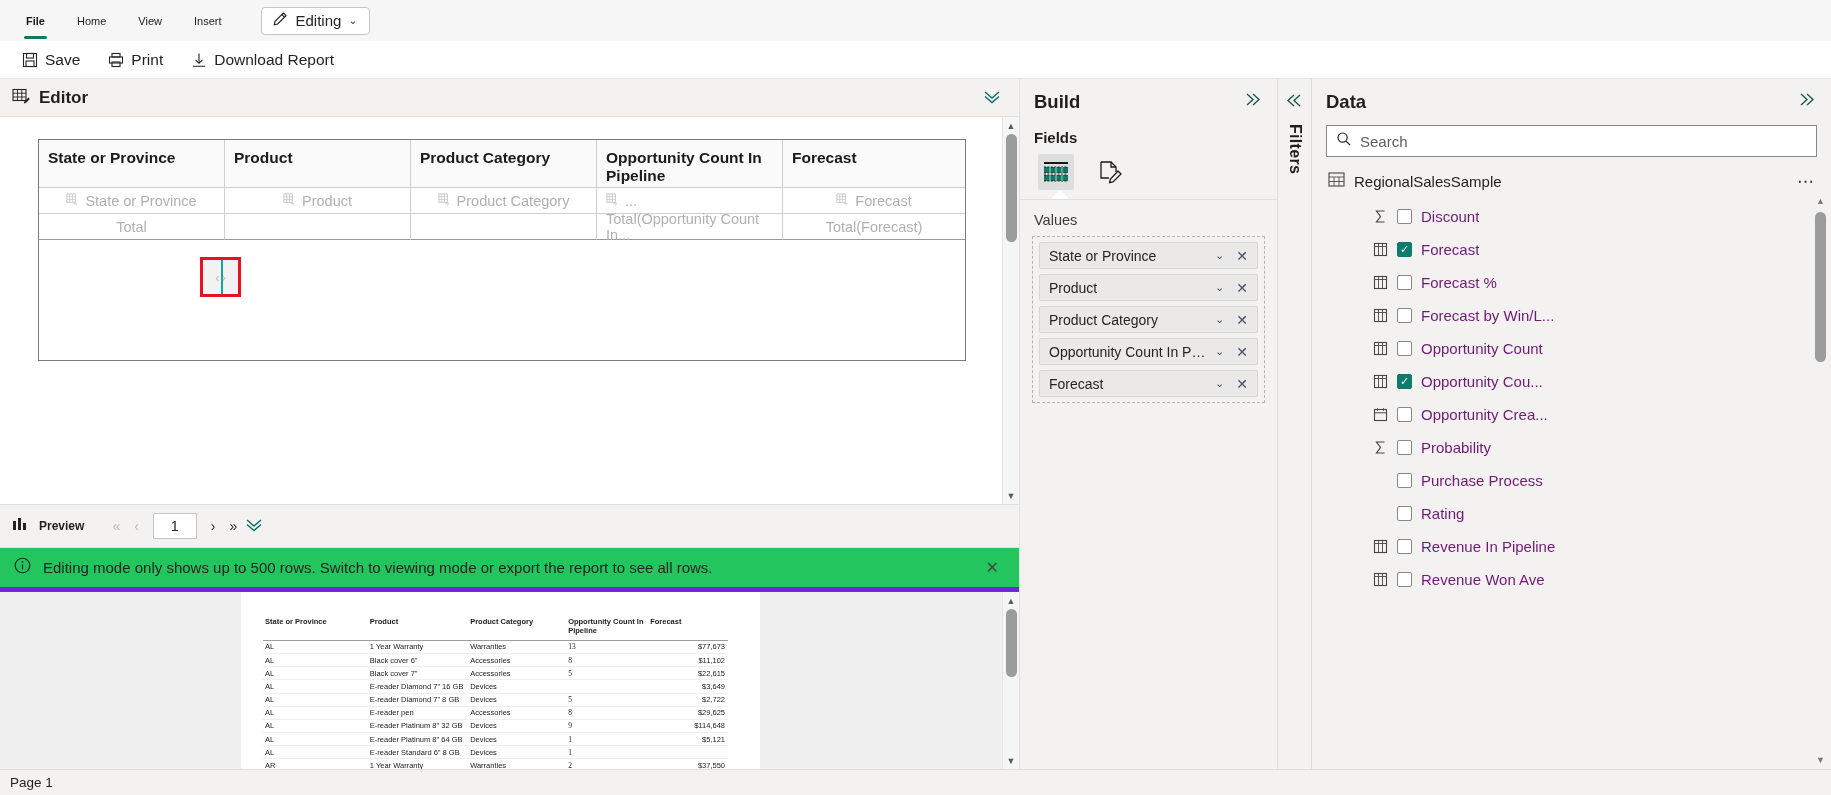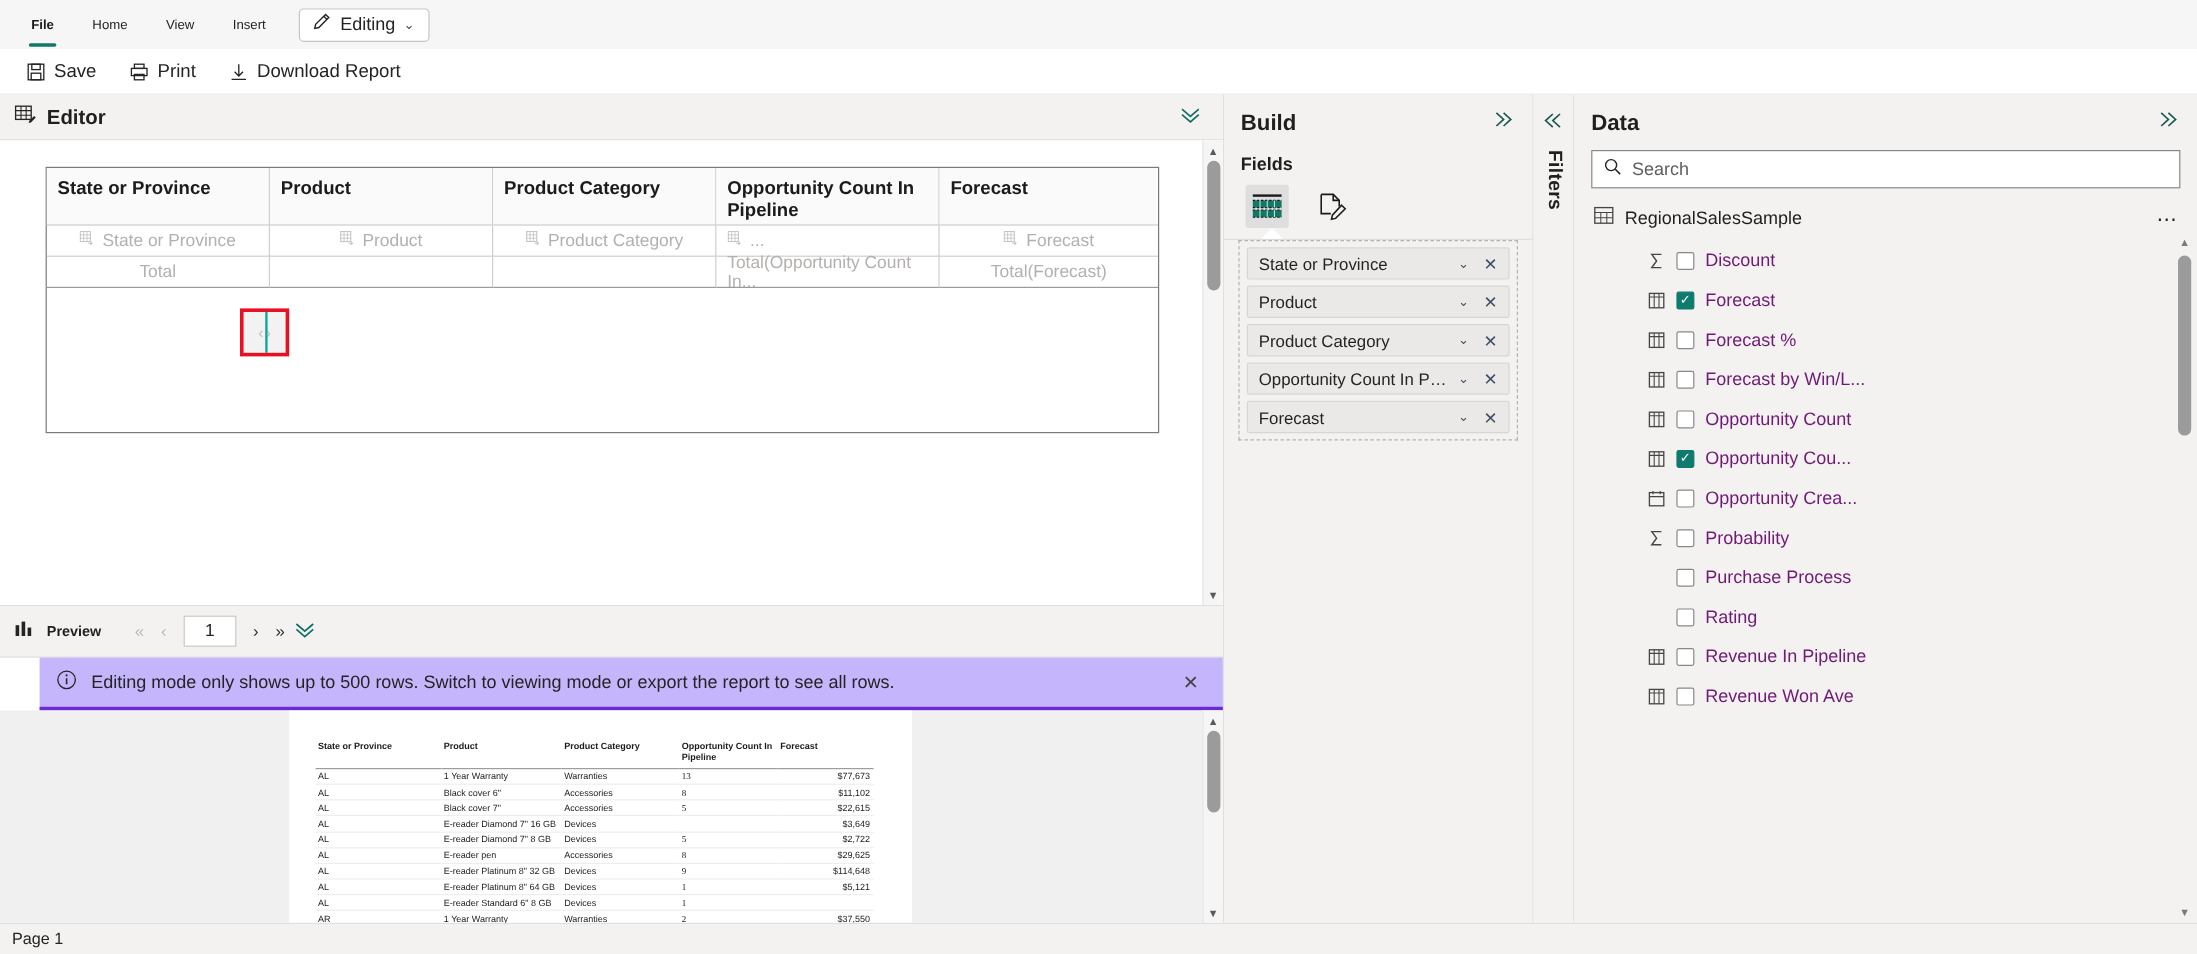--- a/index.html
+++ b/index.html
@@ -21,21 +21,21 @@
   .rtab {
     position: relative; padding: 0 16px; height: 41px; display: flex; align-items: center;
     font-size: 11px; color: #252423; cursor: pointer;
   }
   .rtab.active { font-weight: bold; color: #1a1a1a; }
   .rtab.active::after {
     content: ""; position: absolute; left: 14px; right: 14px; bottom: 2px;
     height: 3px; background: #117865; border-radius: 2px;
   }
   .editing-chip {
-    margin-left: 12px; height: 28px; display: flex; align-items: center; gap: 7px;
+    margin-left: 24px; height: 28px; display: flex; align-items: center; gap: 7px;
     border: 1px solid #c8c6c4; border-radius: 4px; padding: 0 11px 0 9px;
     background: #ffffff; font-size: 15px; color: #252423; cursor: pointer;
   }
   .editing-chip .chev { font-size: 11px; color: #444; }
 
   .ribbon-body {
     height: 38px; background: #ffffff; display: flex; align-items: center;
     padding-left: 18px; gap: 20px; flex: 0 0 38px;
     border-bottom: 1px solid #e6e6e6;
   }
@@ -120,22 +120,22 @@
   .preview-head .title { font-size: 12px; font-weight: bold; color: #201f1e; margin-left: 9px; }
   .pager { display: flex; align-items: center; gap: 14px; margin-left: 28px; }
   .pager .pg-btn { color: #b9b9b9; font-size: 14px; cursor: pointer; user-select: none; }
   .pager .pg-btn.on { color: #2f2f2f; }
   .pager input {
     width: 44px; height: 26px; text-align: center; border: 1px solid #c8c6c4;
     font-family: "Liberation Sans", sans-serif; font-size: 14.5px; color: #252423; background: #fff;
   }
 
   .notice-bar {
-    height: 44px; background: #c4b5fd; display: flex; align-items: center;
-    padding: 0 14px 0 14px; gap: 12px; border-bottom: 3px solid #6d28d9; flex: 0 0 44px; margin-left: 33px;
+    height: 44px; background: #22c55e; display: flex; align-items: center;
+    padding: 0 14px 0 14px; gap: 12px; border-bottom: 5px solid #6d28d9; flex: 0 0 44px;
   }
   .notice-bar .msg { font-size: 15px; color: #252423; flex: 1; }
   .notice-bar .close { color: #444; font-size: 16px; cursor: pointer; padding: 0 6px; }
 
   .preview-body { flex: 1 1 auto; background: #f0f0f0; display: flex; min-height: 0; position: relative; }
   .preview-scrollarea { flex: 1 1 auto; position: relative; overflow: hidden; }
   .report-page {
     position: absolute; left: 241px; top: 0; width: 519px; background: #ffffff;
     padding: 24px 16px 0 22px; height: 100%;
   }
@@ -563,20 +563,21 @@
           <svg width="26" height="26" viewBox="0 0 26 26">
             <path d="M4 3h10l5 5v5" fill="none" stroke="#1a1a1a" stroke-width="1.3"></path>
             <path d="M4 3v16h8" fill="none" stroke="#1a1a1a" stroke-width="1.3"></path>
             <path d="M14 3v5h5" fill="none" stroke="#1a1a1a" stroke-width="1.3"></path>
             <path d="M21 12l3 3-8 8-3.4.7.7-3.4 7.7-8.3z" fill="none" stroke="#1a1a1a" stroke-width="1.3"></path>
           </svg>
         </div>
         <div class="tab-caret"></div>
       </div>
       <div class="build-sep"></div>
+      <div class="values-label">Values</div>
       <div class="wells" id="wells-container">
           <div class="well">
             <span class="wname">State or Province</span>
             <span class="wchev">⌄</span>
             <span class="wx">✕</span>
           </div>
           <div class="well">
             <span class="wname">Product</span>
             <span class="wchev">⌄</span>
             <span class="wx">✕</span>

